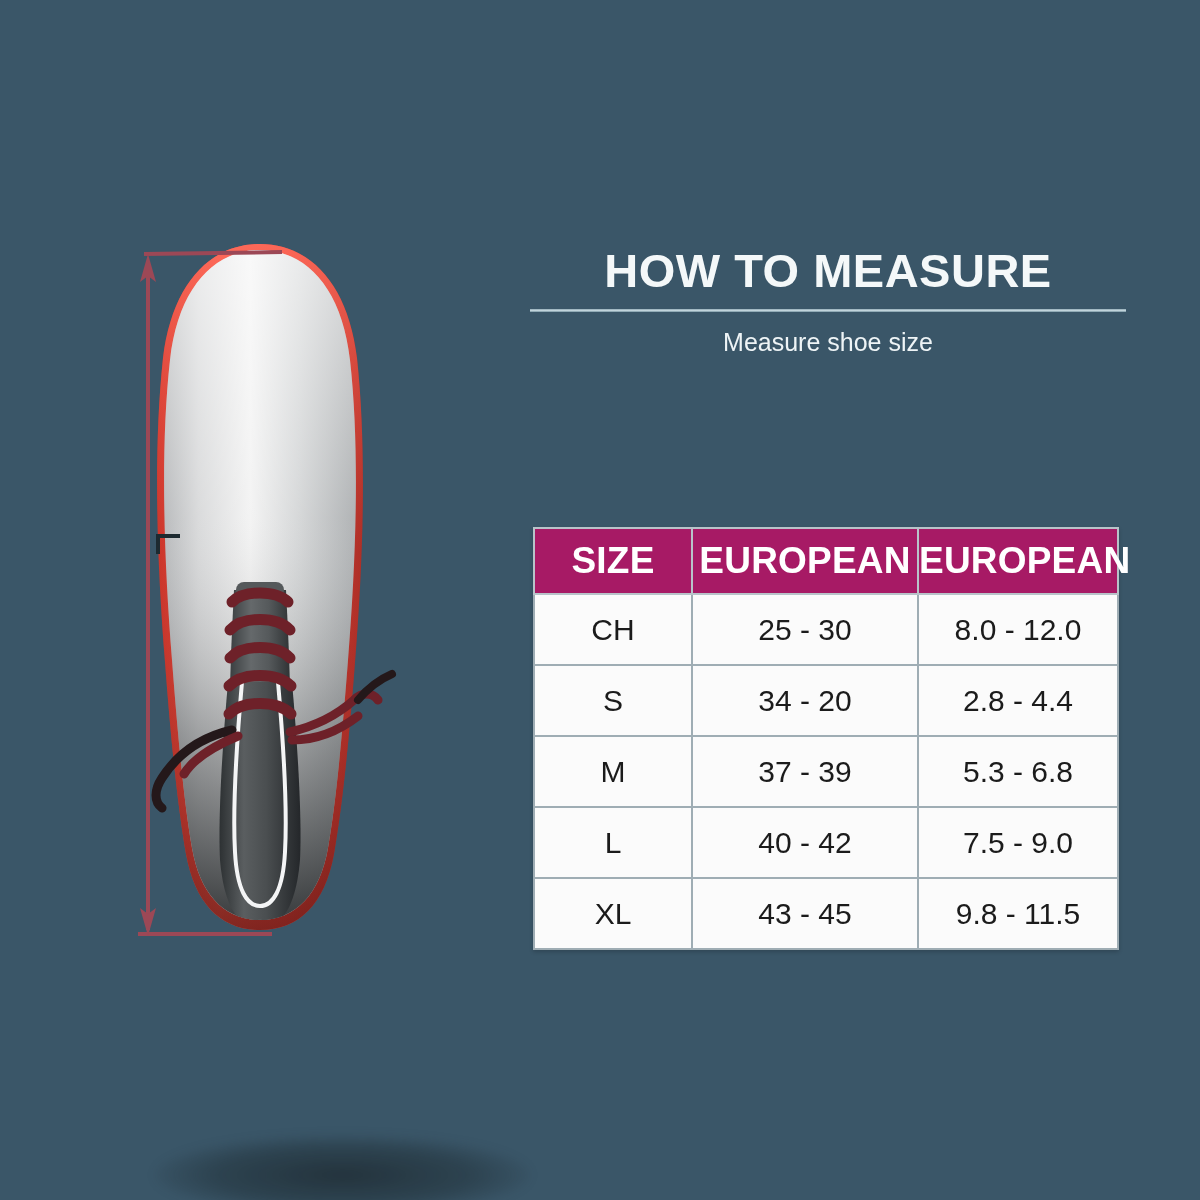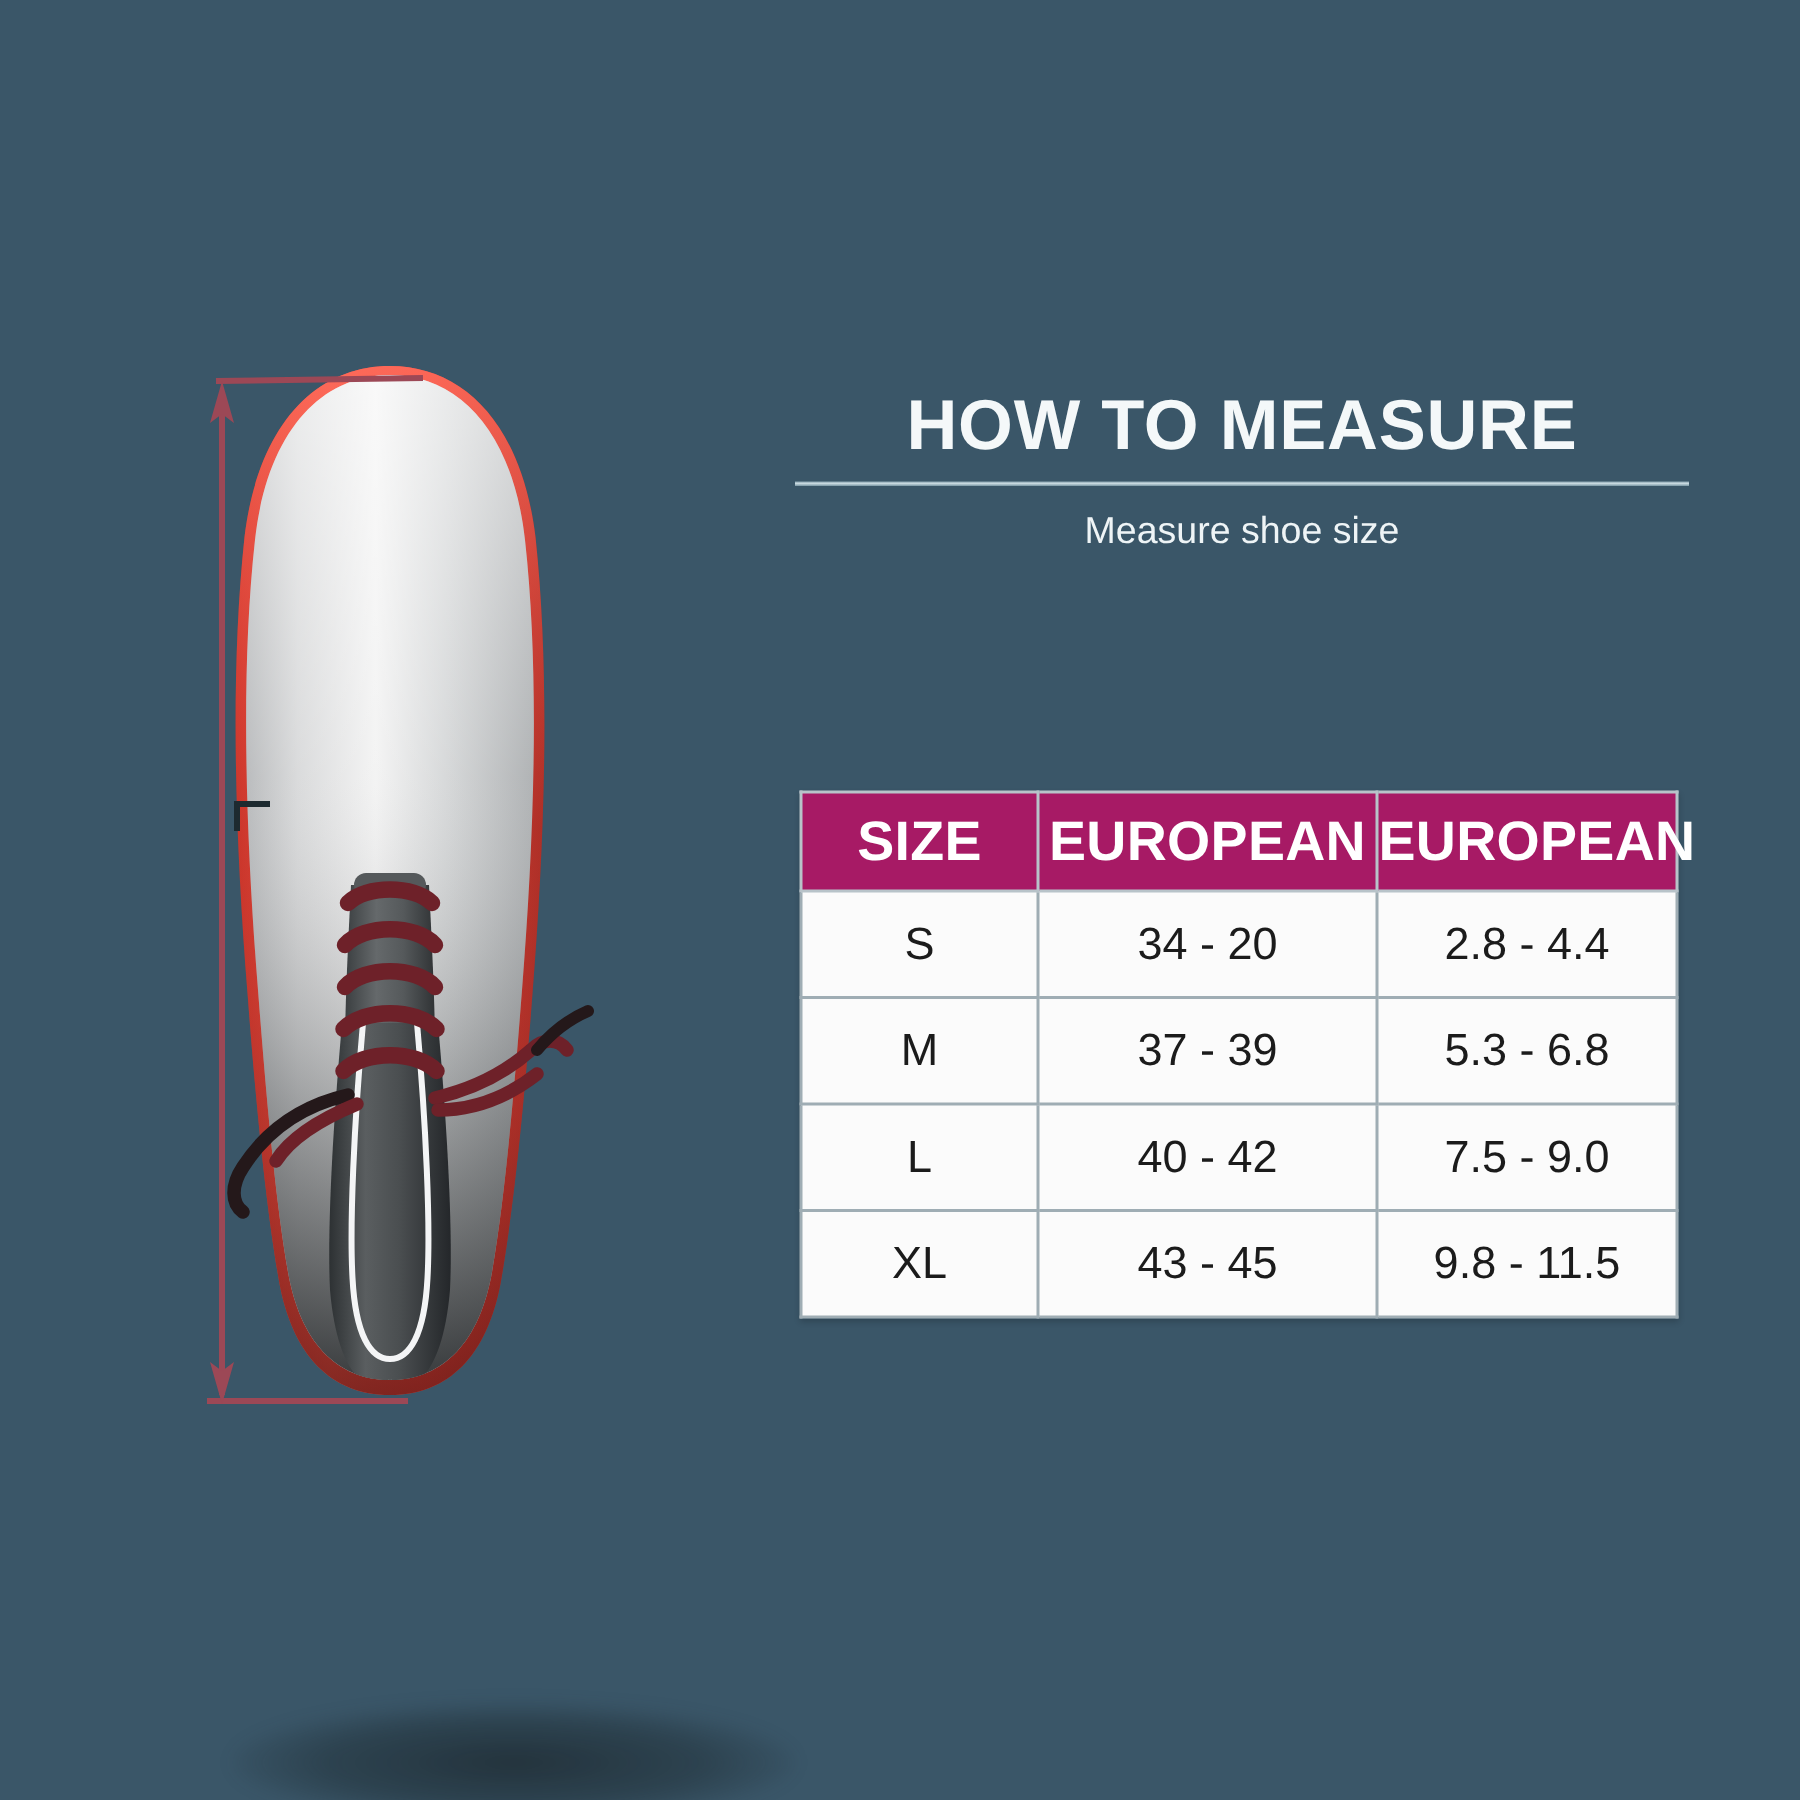--- a/index.html
+++ b/index.html
@@ -59,21 +59,21 @@
     top: 246px;
     width: 596px;
   }
   #page-title {
     color: #f4f8f9;
     font-size: 47px;
     font-weight: bold;
     letter-spacing: 0.5px;
     text-align: center;
     line-height: 1.05;
-    margin: 12px;
+    margin: 0;
     font-family: "Liberation Sans", sans-serif;
   }
   #title-divider {
     margin-top: 14px;
     height: 3px;
     width: 100%;
     background: linear-gradient(to bottom, #8fa9b5 0%, #cfe0e6 45%, #7d9aa7 100%);
     opacity: 0.95;
   }
   #page-subtitle {
@@ -311,20 +311,25 @@
     </colgroup>
     <thead>
       <tr>
         <th>SIZE</th>
         <th>EUROPEAN</th>
         <th>EUROPEAN</th>
       </tr>
     </thead>
     <tbody>
       <tr>
+        <td>CH</td>
+        <td>25 - 30</td>
+        <td>8.0 - 12.0</td>
+      </tr>
+      <tr>
         <td>S</td>
         <td>34 - 20</td>
         <td>2.8 - 4.4</td>
       </tr>
       <tr>
         <td>M</td>
         <td>37 - 39</td>
         <td>5.3 - 6.8</td>
       </tr>
       <tr>

